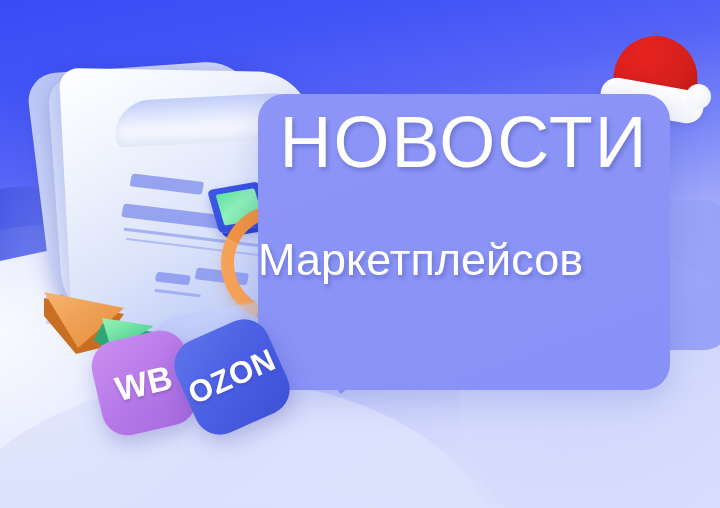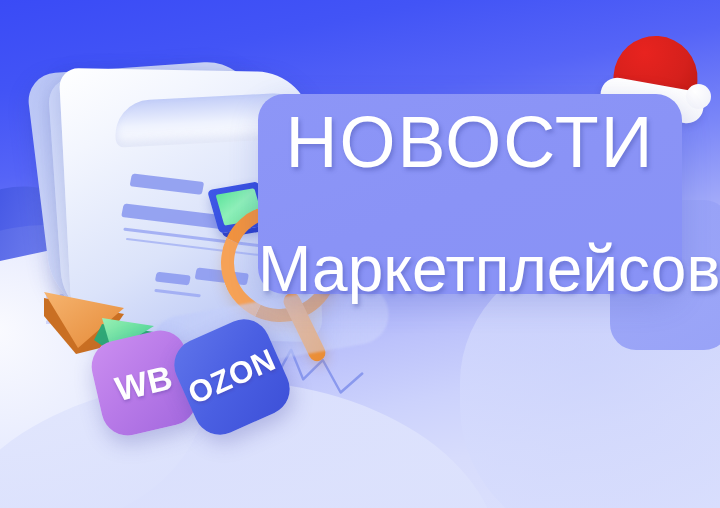--- a/index.html
+++ b/index.html
@@ -205,42 +205,41 @@
     left: 86px; top: 56px;
     width: 25px; height: 25px;
     border-radius: 50%;
     background: radial-gradient(circle at 35% 30%, #ffffff 0%, #eeeff8 100%);
   }
 
   
   .headline-card {
     position: absolute;
     left: 258px; top: 94px;
-    width: 412px; height: 200px;
+    width: 412px; height: 296px;
     border-radius: 26px;
     background: linear-gradient(160deg, #8d96f7 0%, #8a93f6 50%, #8892f6 100%);
     box-shadow: 0 10px 30px rgba(55,70,180,.18);
-    padding-left: 12px;
   }
   .title-main {
     position: absolute;
     left: 0; right: 0; top: 12px;
     text-align: center;
     font-size: 72px;
     line-height: 1;
     font-weight: 400;
     letter-spacing: 2px;
     color: #ffffff;
     text-shadow: 2px 3px 4px rgba(60,70,160,.38);
     white-space: nowrap;
   }
   .title-sub {
     position: absolute;
     left: 0; right: 0; top: 143px;
-    font-size: 64px;
+    font-size: 45px;
     line-height: 1;
     font-weight: 400;
     color: #ffffff;
     text-shadow: 2px 3px 4px rgba(60,70,160,.38);
     white-space: nowrap;
   }
 
   
   .date-pill {
     position: absolute;

